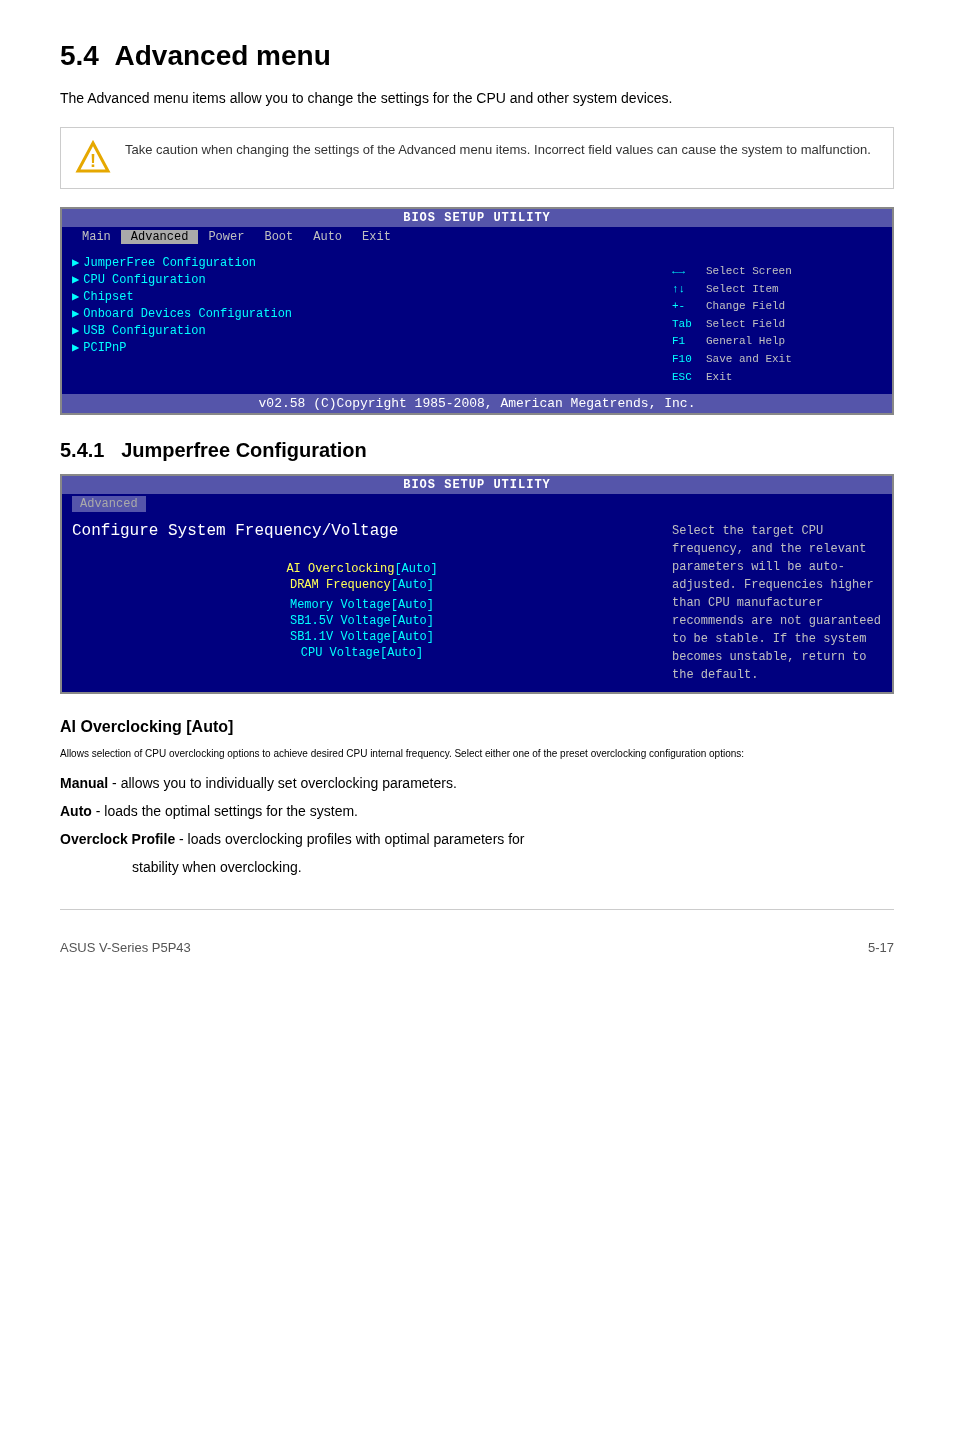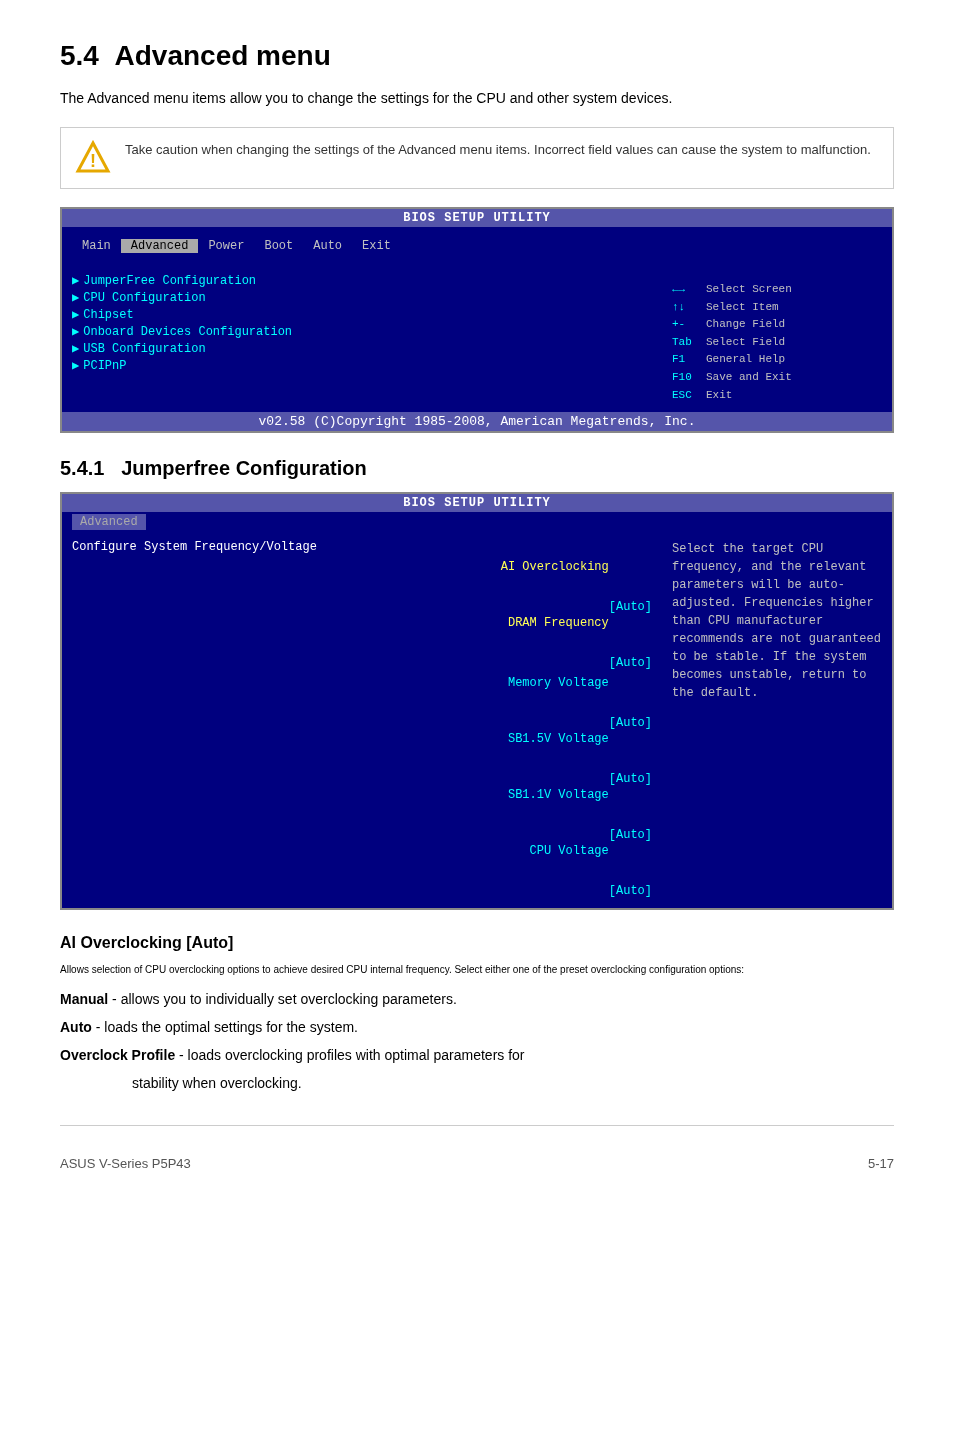--- a/index.html
+++ b/index.html
@@ -59,21 +59,21 @@
       padding: 2px 0;
       font-size: 12px;
       letter-spacing: 1px;
       font-weight: bold;
     }
     .bios-menu-bar {
       background: #00007f;
       color: #c0c0c0;
       display: flex;
       gap: 0;
-      padding: 12px 10px;
+      padding: 3px 10px;
     }
     .bios-menu-item {
       padding: 0 10px;
       color: #c0c0c0;
       font-size: 12px;
     }
     .bios-menu-item.active {
       background: #aaaaaa;
       color: #000;
     }
@@ -171,38 +171,37 @@
       padding: 8px 10px;
       gap: 10px;
       min-height: 140px;
     }
     .bios2-left {
       flex: 1;
       color: #c0c0c0;
     }
     .bios2-left .config-header {
       color: #fff;
-      font-size: 12px;
-      margin-bottom: 6px;
+      font-size: 16px;
+      margin-bottom: 22px;
     }
     .bios2-left .bios2-row {
       display: flex;
-      justify-content: flex-end;
+      justify-content: center;
       margin-bottom: 2px;
       font-size: 12px;
     }
     .bios2-left .bios2-row .field-name {
       color: #0ff;
     }
     .bios2-left .bios2-row .field-name.yellow {
       color: #ffff55;
     }
     .bios2-left .bios2-row .field-value {
       color: #0ff;
-      margin-top: 40px;
     }
     .bios2-right {
       width: 220px;
       color: #c0c0c0;
       font-size: 12px;
       padding-left: 10px;
       line-height: 1.5;
     }
     
     h3.item-title {

